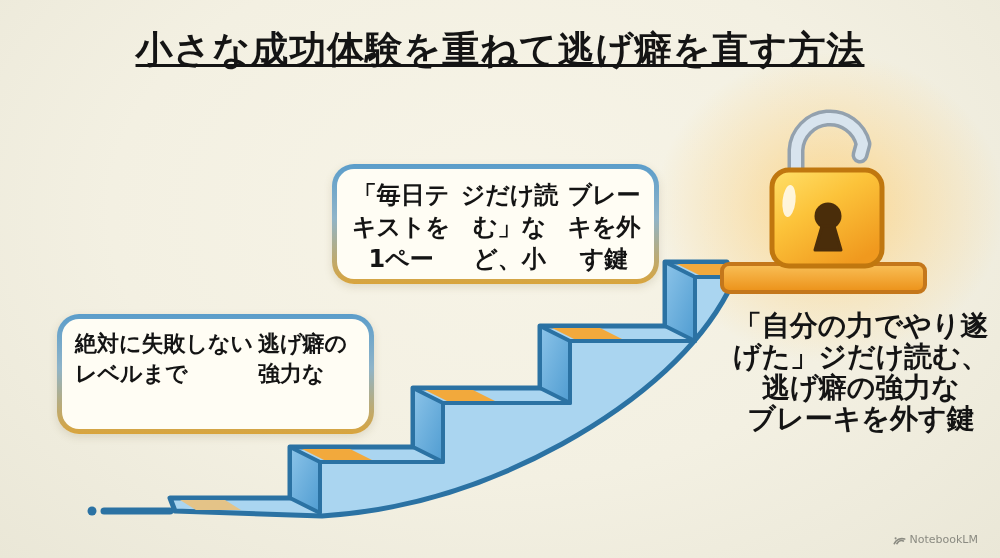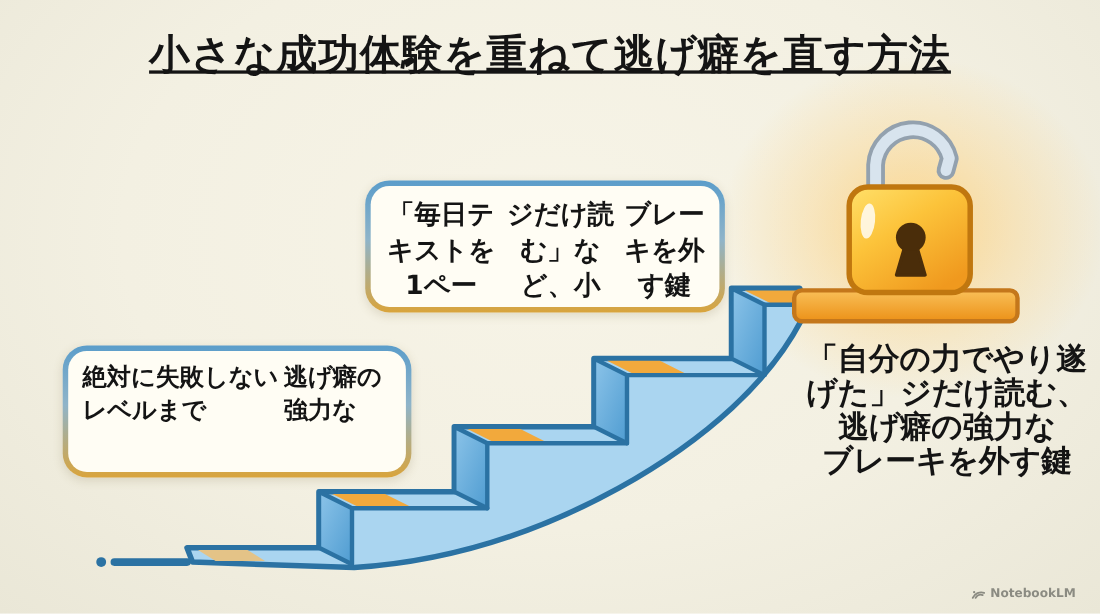--- a/index.html
+++ b/index.html
@@ -35,21 +35,21 @@
   .callout-goal{left:57px;top:314px;width:317px;height:120px;}
   .callout-goal .callout-inner{padding:10px 13px;font-size:22px;line-height:30px;text-align:left;}
   .callout-action{left:332px;top:164px;width:327px;height:120px;}
   .callout-action .callout-inner{padding:10px 8px;font-size:24px;line-height:32px;text-align:center;}
   .note{
     position:absolute;left:728px;top:310px;width:266px;
     text-align:center;font-size:28px;line-height:31px;font-weight:800;color:#141414;
   }
   .watermark{
     position:absolute;right:22px;top:533px;display:flex;gap:4px;
-    color:#8b8b82;font-size:11px;font-weight:bold;
+    color:#8b8b82;font-size:11px;font-weight:normal;
   }
   .watermark svg{display:block;}
 </style>
 </head>
 <body>
 
 <div class="stage">
 
   <div class="glow"></div>
 

